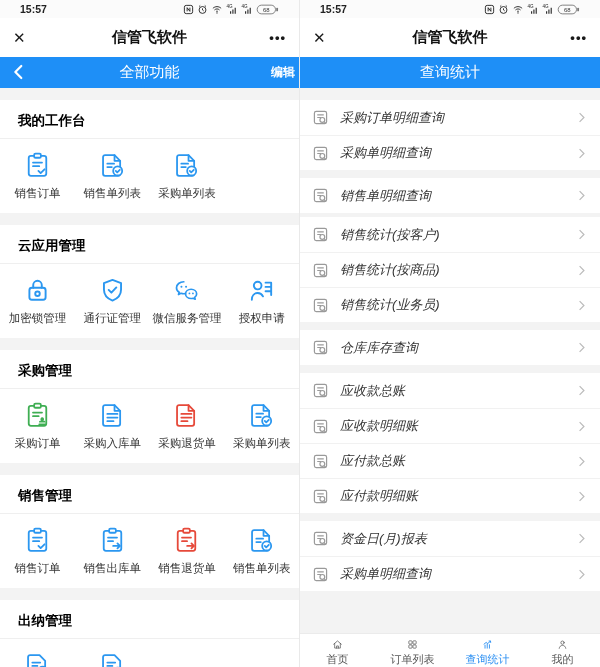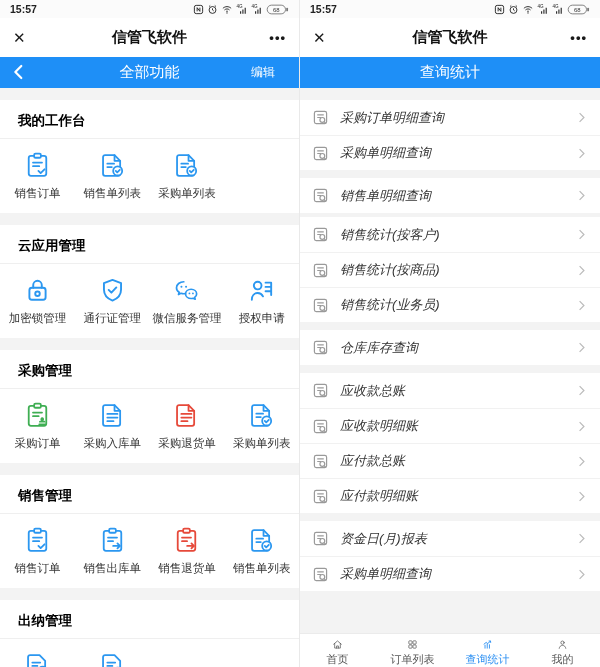--- a/index.html
+++ b/index.html
@@ -5,36 +5,36 @@
   :root{ --accent:#1e8ff7; --icon-blue:#2b97f0; --icon-green:#3fae53; --icon-red:#e6493a; --tab-active:#2b8ff2; }
   *{box-sizing:border-box; margin:0; padding:0;}
   body{
     width:600px; height:667px; overflow:hidden; display:flex;
     font-family:"Liberation Sans","DejaVu Sans",sans-serif; background:#f3f3f3;
   }
   .panel{width:300px; height:667px; overflow:hidden; background:#f3f3f3; position:relative;}
   .panel--left{border-right:1px solid #e9e9e9;}
 
   
-  .statusbar{height:18px; background:#fbfbfb; display:flex; align-items:center; justify-content:space-between; padding:0 10px;}
+  .statusbar{height:18px; background:#fbfbfb; display:flex; align-items:center; justify-content:space-between; padding:0 20px;}
   .time{font-size:10.5px; font-weight:bold; color:#222;}
   .statusicons{display:flex; align-items:center; gap:3px;}
   .statusicons svg{display:block;}
 
   
   .titlebar{height:39px; background:#fff; display:flex; align-items:center; padding:0 13px; position:relative;}
   .tb-close{font-size:15px; color:#1a1a1a; z-index:2; cursor:pointer;}
   .tb-title{position:absolute; left:0; right:0; text-align:center; font-size:15px; font-weight:bold; color:#111;}
   .tb-more{margin-left:auto; z-index:2; font-size:13px; font-weight:bold; color:#1a1a1a; letter-spacing:1px; cursor:pointer;}
 
   
   .navbar{height:31px; background:var(--accent); color:#fff; display:flex; align-items:center; justify-content:center; position:relative;}
   .nav-title{font-size:15px;}
   .nav-back{position:absolute; left:8px; top:4px; cursor:pointer;}
-  .nav-edit{position:absolute; right:24px; font-size:12px; font-weight:normal; cursor:pointer;}
+  .nav-edit{position:absolute; right:4px; font-size:12px; font-weight:bold; cursor:pointer;}
 
   
   .card{background:#fff; margin-top:12px; padding-bottom:12px;}
   .card:first-of-type{margin-top:10px;}
   .sec-title{font-size:13.5px; font-weight:bold; color:#000000; padding:12px 18px 8px; border-bottom:1px solid #efefef;}
   .grid{display:grid; grid-template-columns:repeat(4,1fr); padding-top:13px;}
   .tile{display:flex; flex-direction:column; align-items:center; gap:7px; cursor:pointer;}
   .tile svg{display:block;}
   .tlabel{font-size:11.5px; color:#333; white-space:nowrap;}
 

